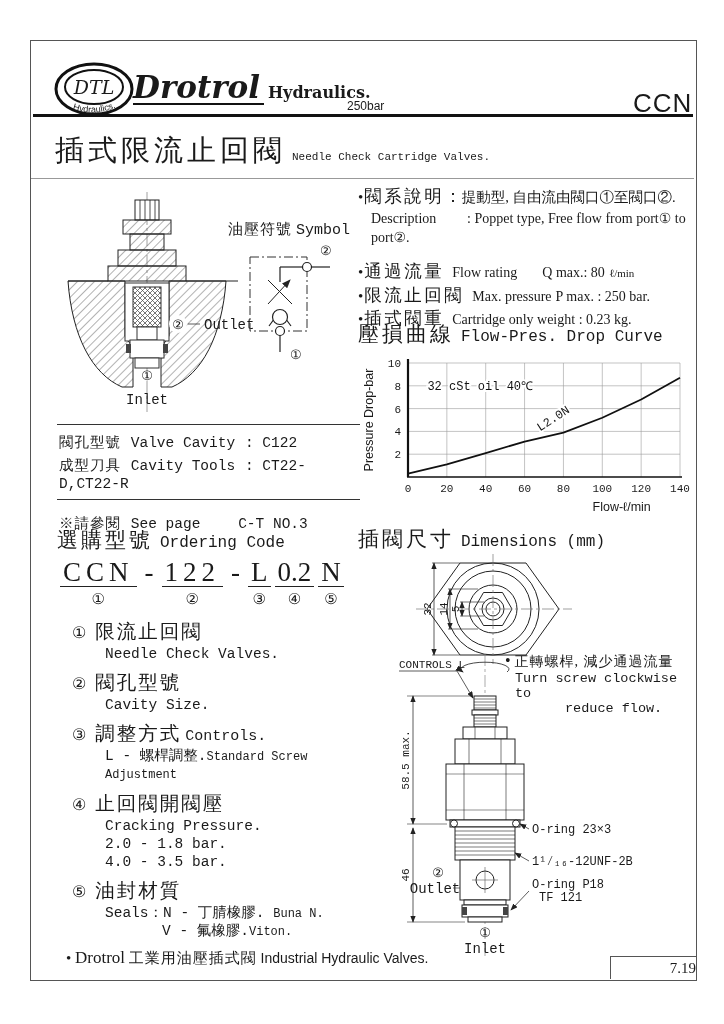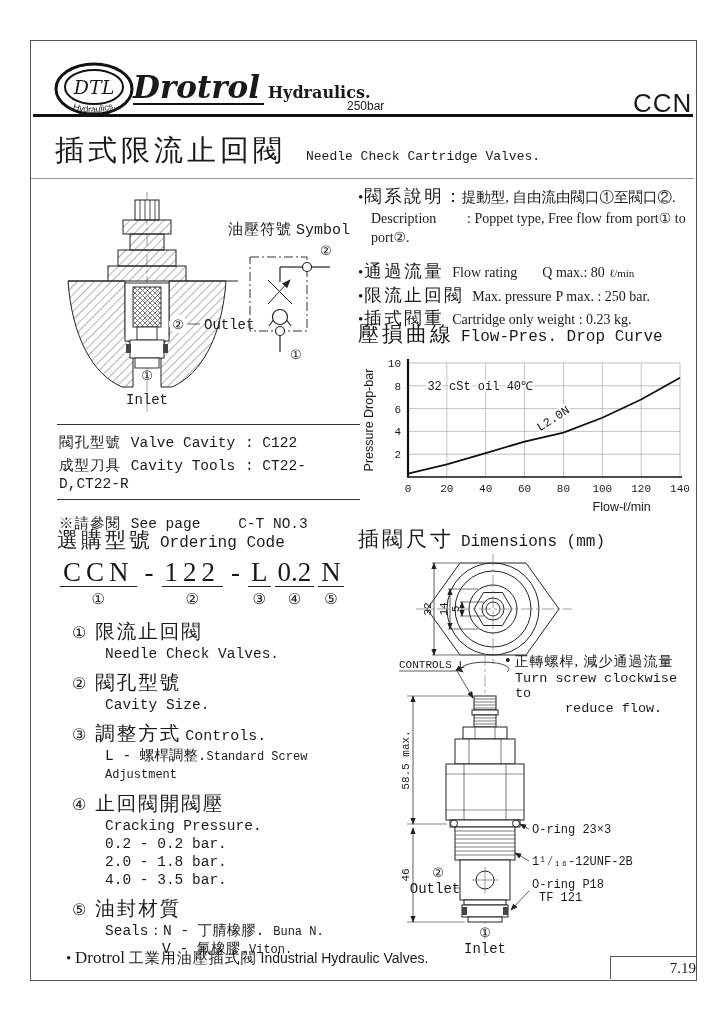--- a/index.html
+++ b/index.html
@@ -10,21 +10,21 @@
   .sans{font-family:"Liberation Sans",sans-serif;}
   .frame{position:absolute;left:30px;top:40px;width:665px;height:939px;border:1.5px solid #555;}
   .rule-thick{position:absolute;left:33px;top:114px;width:660px;height:3px;background:#111;}
   .rule-thin{position:absolute;left:31px;top:178px;width:663px;height:1px;background:#999;}
   .brand{font-family:"DejaVu Serif",serif;font-style:italic;font-weight:bold;font-size:31px;
          border-bottom:2px solid #111;line-height:1.0;padding-right:4px;}
   .brand-suffix{font-family:"DejaVu Serif",serif;font-weight:bold;font-size:16px;margin-left:4px;}
   .hdr-pressure{font-size:12px;}
   .hdr-series{font-size:26px;letter-spacing:1px;}
   .title-zh{font-size:29px;letter-spacing:4px;}
-  .title-en{font-family:"Liberation Mono",monospace;font-size:13px;margin-left:20px;}
+  .title-en{font-family:"Liberation Mono",monospace;font-size:11px;margin-left:6px;}
   .sec-zh{font-size:21px;letter-spacing:3px;}
   .sec-en{font-family:"Liberation Mono",monospace;font-size:16px;margin-left:7px;}
   
   .specs{position:absolute;left:358px;top:186px;width:336px;line-height:1.15;}
   .spec-line{margin-bottom:3px;}
   .spec-bullet{font-size:15px;margin-right:1px;}
   .spec-zh{font-size:17.5px;letter-spacing:2.5px;}
   .spec-val{font-size:14px;}
   .spec-en{font-size:14px;}
   .spec-sub{margin-left:13px;margin-bottom:15px;}
@@ -245,21 +245,20 @@
       <div><span class="onum">②</span><span class="ozh">閥孔型號</span></div>
       <div class="ord-sub">Cavity Size.</div>
     </div>
     <div class="ord-item">
       <div><span class="onum">③</span><span class="ozh">調整方式</span><span class="oen">Controls.</span></div>
       <div class="ord-sub"><span>L - 螺桿調整.</span><span class="ord-sub-sm">Standard Screw Adjustment</span></div>
     </div>
     <div class="ord-item">
       <div><span class="onum">④</span><span class="ozh">止回閥開閥壓</span></div>
       <div class="ord-sub">Cracking Pressure.</div>
-      <div class="ord-sub">0.2 - 0.2 bar.</div>
       <div class="ord-sub">2.0 - 1.8 bar.</div>
       <div class="ord-sub">4.0 - 3.5 bar.</div>
     </div>
     <div class="ord-item">
       <div><span class="onum">⑤</span><span class="ozh">油封材質</span></div>
       <div class="ord-sub"><span>Seals：N - </span><span>丁腈橡膠.</span> <span class="ord-sub-sm">Buna N.</span></div>
       <div class="ord-sub seal2"><span>V - </span><span>氟橡膠.</span><span class="ord-sub-sm">Viton.</span></div>
     </div>
   </div>
 

